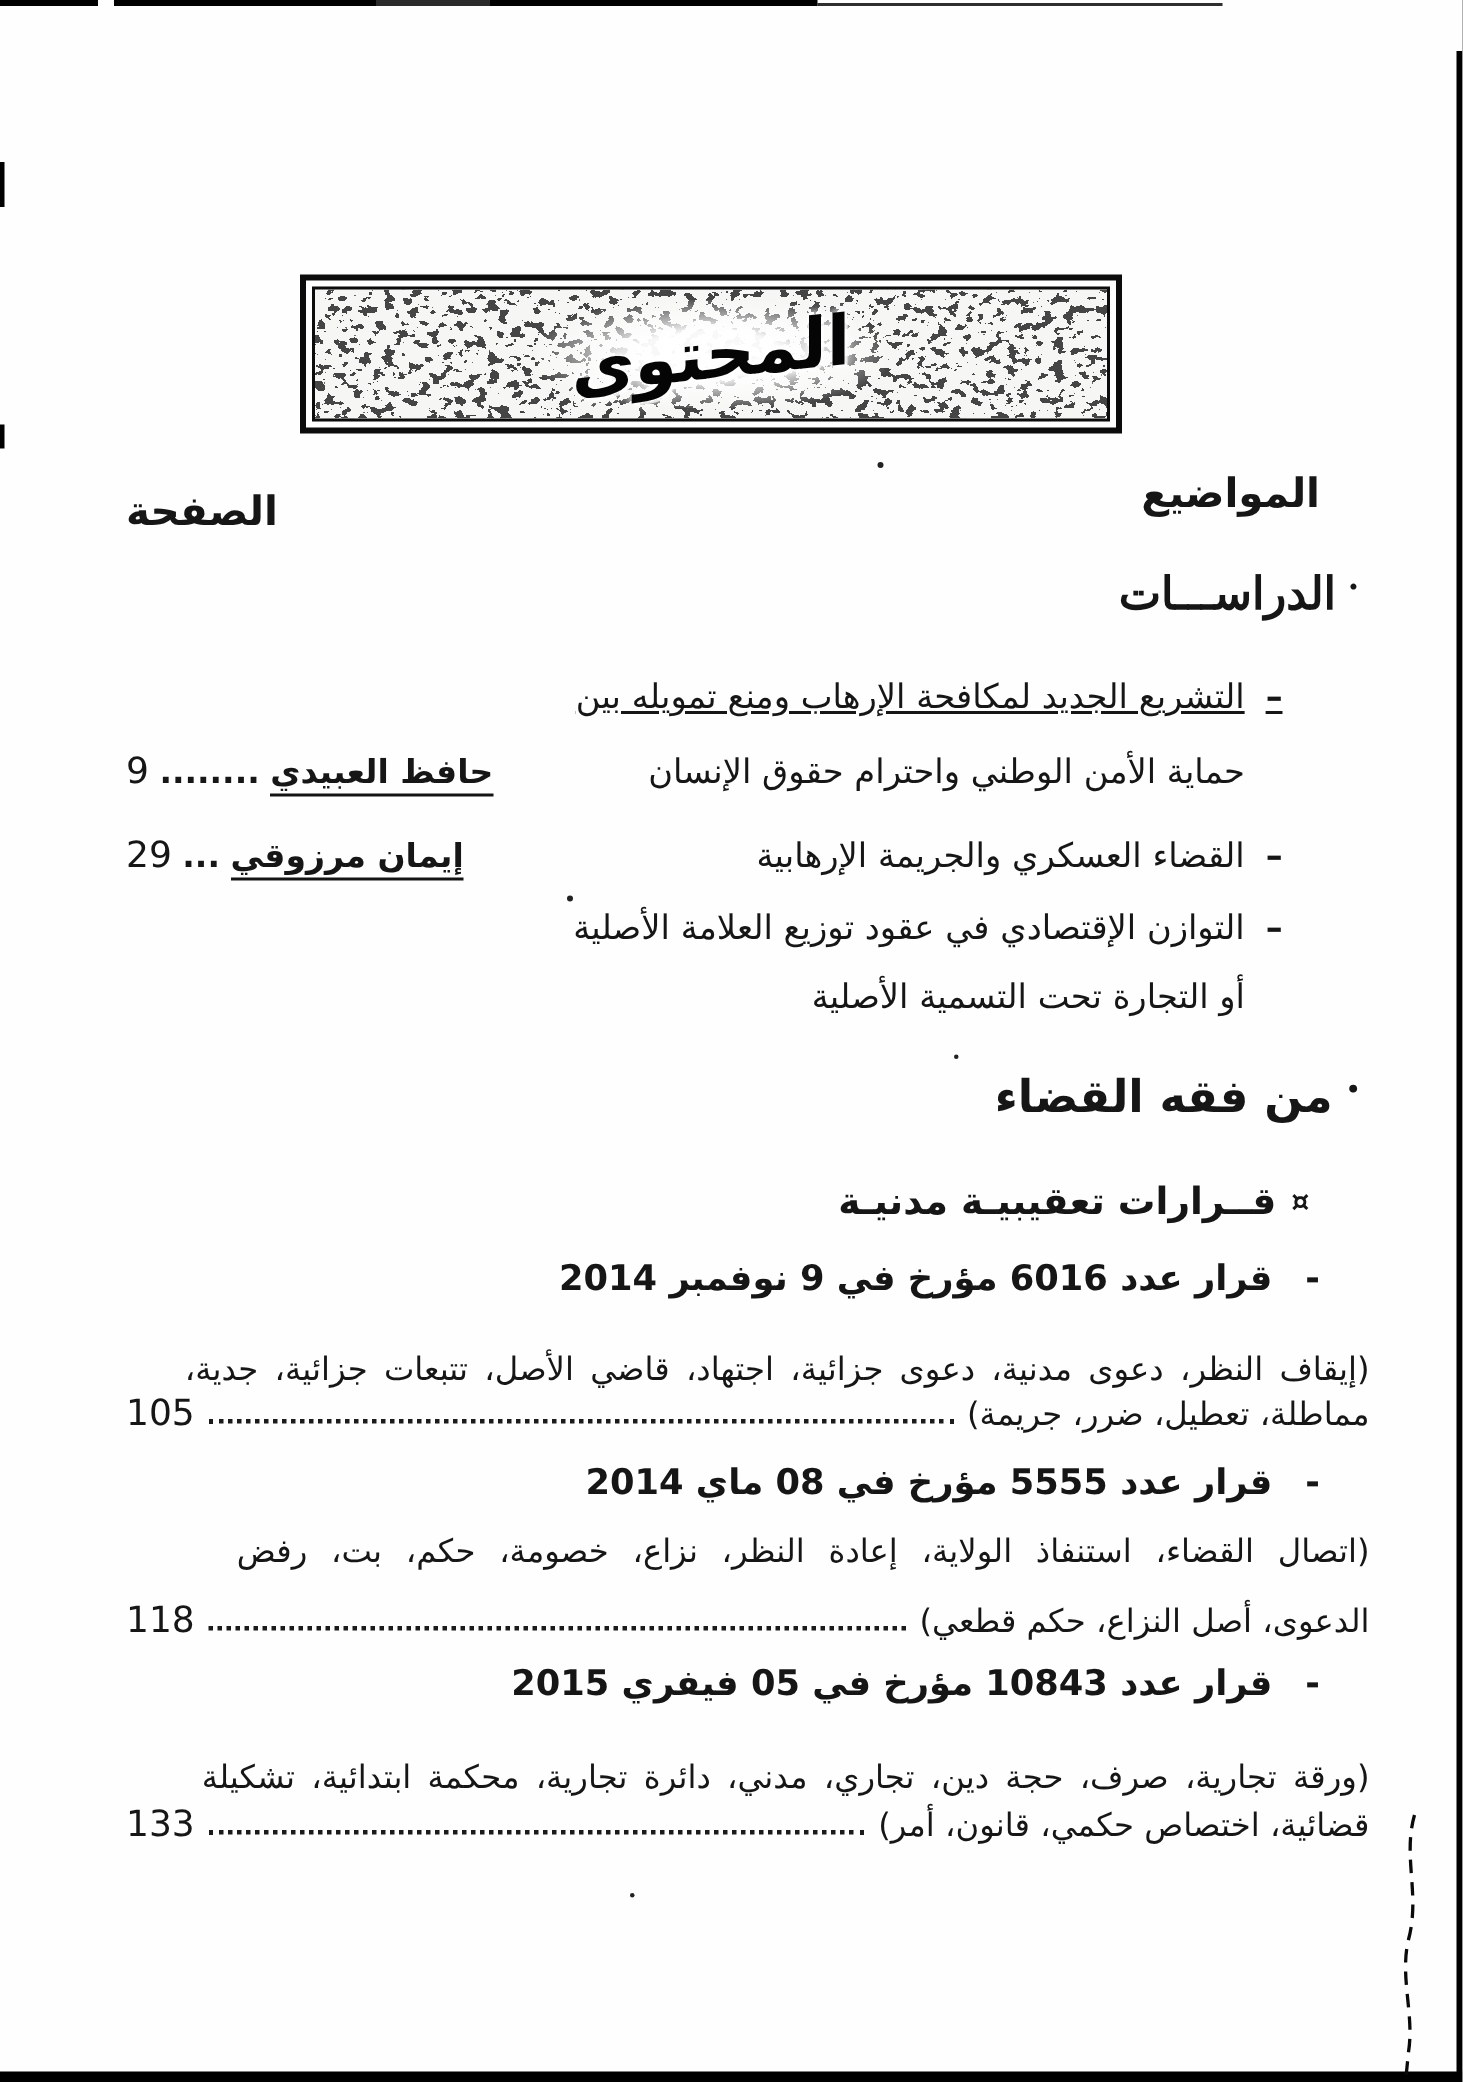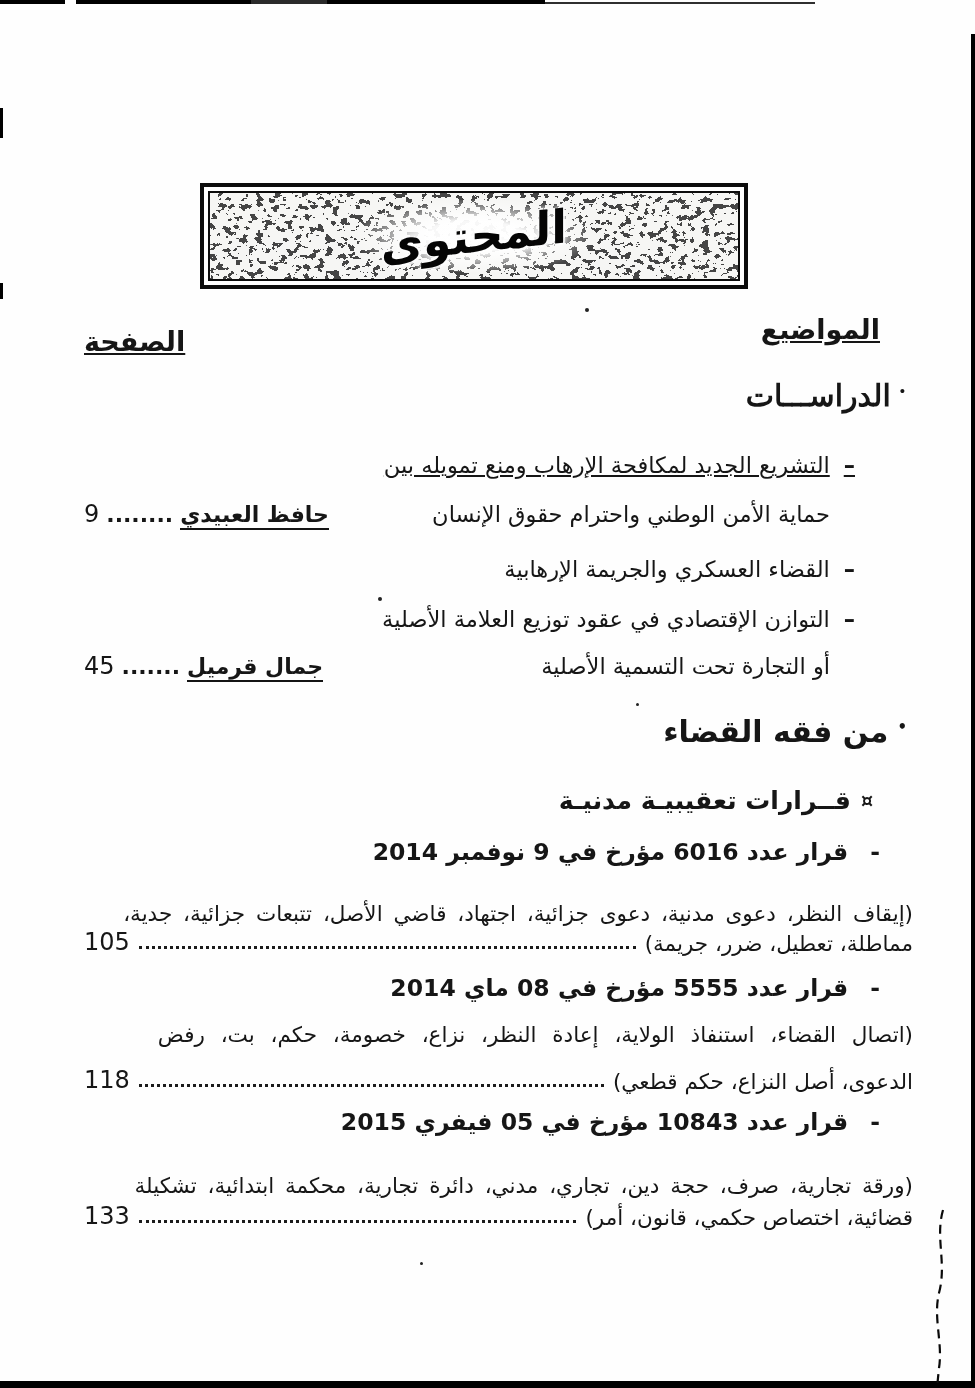--- a/index.html
+++ b/index.html
@@ -41,21 +41,21 @@
   .banner-title{
     position:absolute;inset:0;display:flex;align-items:center;justify-content:center;
     font-size:46px;font-weight:bold;color:#050505;
     transform:rotate(-6deg) skewX(-6deg);
     text-shadow:0 0 5px #fff,0 0 9px #fff,2px 2px 0 rgba(255,255,255,.7);
     direction:rtl;letter-spacing:1px;
   }
 
   
   .abs{position:absolute;direction:rtl;}
-  .hdr{font-weight:bold;font-size:27px;letter-spacing:.5px;text-decoration:underline;}
+  .hdr{font-weight:bold;font-size:27px;letter-spacing:.5px;}
   .section-heading{font-weight:bold;font-size:30px;white-space:nowrap;}
   .h-bullet{font-size:15px;vertical-align:10px;margin-left:9px;}
   .sub-heading{font-weight:bold;font-size:25px;white-space:nowrap;}
   .sub-marker{font-size:19px;margin-left:10px;vertical-align:2px;}
 
   .study-line{font-size:22.5px;white-space:nowrap;}
   .dash{margin-left:14px;font-weight:bold;}
   .row{position:absolute;direction:rtl;display:flex;justify-content:space-between;align-items:baseline;}
   .author-block{white-space:nowrap;direction:rtl;}
   .author{font-weight:bold;font-size:22px;border-bottom:2.5px solid #141414;padding-bottom:1px;}
@@ -129,30 +129,30 @@
     <div class="study-line">حماية الأمن الوطني واحترام حقوق الإنسان</div>
     <div class="author-block">
       <span class="author">حافظ العبيدي</span><span class="a-dots">........</span><span class="pagenum">9</span>
     </div>
   </div>
 
   <div class="row" style="top:556px;right:120px;left:84px;">
     <div class="study-line">
       <span class="dash">–</span><span>القضاء العسكري والجريمة الإرهابية</span>
     </div>
+    <div class="author-block">
+      <span class="author">إيمان مرزوقي</span><span class="a-dots">...</span><span class="pagenum">29</span>
+    </div>
   </div>
 
   <div class="abs study-line" style="top:606px;right:120px;">
     <span class="dash">–</span><span>التوازن الإقتصادي في عقود توزيع العلامة الأصلية</span>
   </div>
   <div class="row" style="top:652px;right:145px;left:84px;">
     <div class="study-line">أو التجارة تحت التسمية الأصلية</div>
-    <div class="author-block">
-      <span class="author">جمال قرميل</span><span class="a-dots">.......</span><span class="pagenum">45</span>
-    </div>
   </div>
 
   <div class="abs section-heading" style="top:714px;right:68px;">
     <span class="h-bullet">•</span><span>من فقه القضاء</span>
   </div>
   <div class="abs sub-heading" style="top:786px;right:102px;">
     <span class="sub-marker">¤</span><span>قــرارات تعقيبيـة مدنيـة</span>
   </div>
 
   <div class="abs decision-title" style="top:838px;right:95px;">

